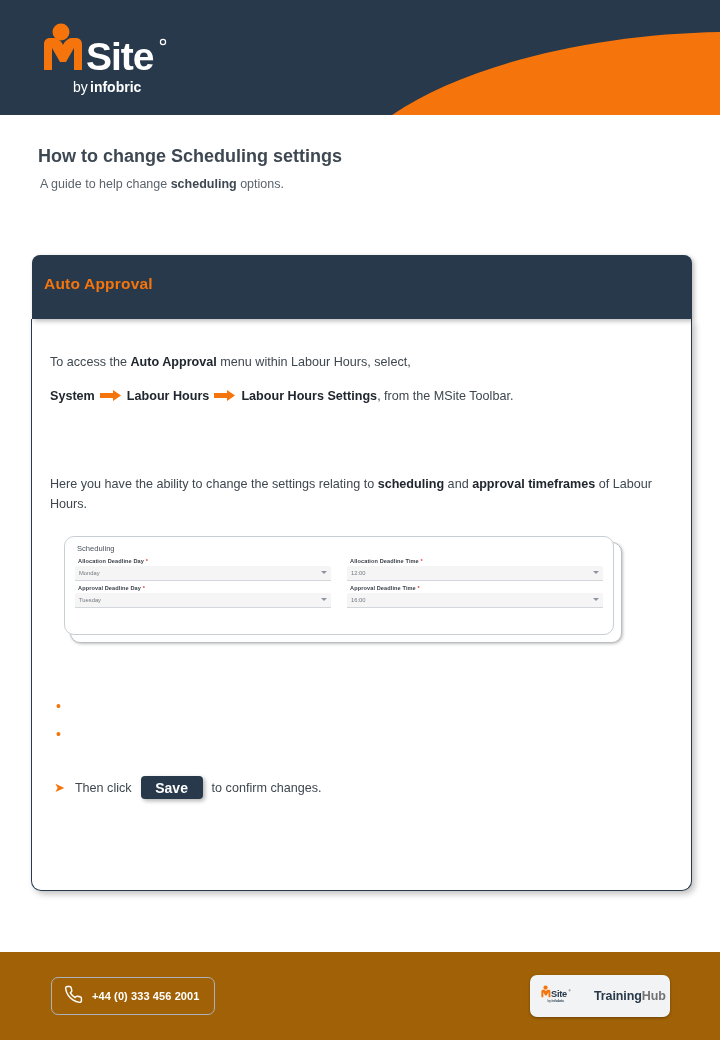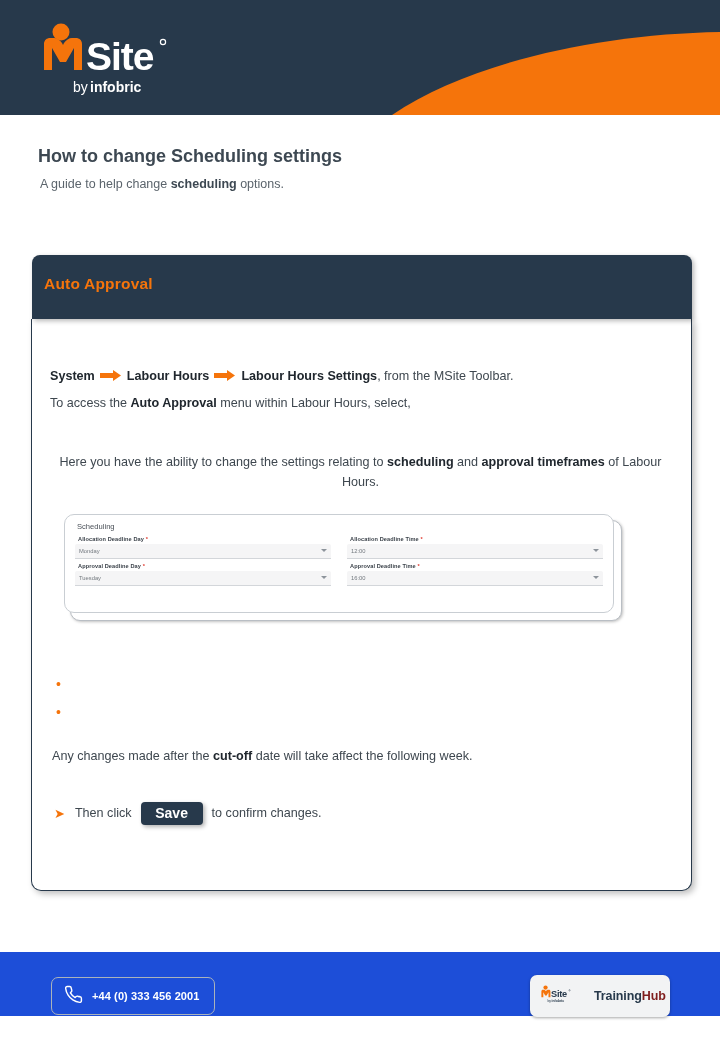--- a/index.html
+++ b/index.html
@@ -117,21 +117,21 @@
     margin: 0 0 6px 0;
   }
   .para b { color: #20272e; font-weight: bold; }
   .para.p-path { margin-top: 14px; font-weight: bold; color: #20272e; }
   .para.p-path .plain { font-weight: normal; color: #3e474f; }
   .arrow-icon {
     display: inline-block;
     vertical-align: -1px;
     margin: 0 5px;
   }
-  .p-here { margin-top: 40px; text-align: center; }
+  .p-here { margin-top: 68px; }
 
   
   .shot-wrap {
     position: relative;
     margin: 22px 0 0 14px;
     width: 556px;
     height: 105px;
   }
   .shot-shadow {
     position: absolute;
@@ -259,22 +259,22 @@
     font-family: "Liberation Sans", sans-serif;
     cursor: pointer;
   }
 
   
   .footer {
     position: absolute;
     left: 0;
     top: 952px;
     width: 720px;
-    height: 64px;
-    background: #1d4ed8;
+    height: 88px;
+    background: #a16207;
   }
   .phone-pill {
     position: absolute;
     left: 51px;
     top: 25px;
     height: 38px;
     box-sizing: border-box;
     border: 1px solid #aab3bb;
     border-radius: 7px;
     display: flex;
@@ -310,21 +310,21 @@
     height: 22px;
     background: #b5bac0;
   }
   .hub-text {
     font-size: 12.5px;
     font-weight: bold;
     color: #27394b;
     letter-spacing: -0.1px;
     white-space: nowrap;
   }
-  .hub-text .hub-orange { color: #7f1d1d; }
+  .hub-text .hub-orange { color: #737373; }
 </style>
 </head>
 <body>
 
 <div class="header">
   <svg class="header-swoosh" viewBox="0 0 720 115" preserveAspectRatio="none">
     <path d="M720,32 C600,34 470,62 392,115 L720,115 Z" fill="#f5740b"></path>
   </svg>
   <div class="logo">
     <svg viewBox="0 0 200 78" width="200" height="78">
@@ -345,27 +345,27 @@
   <div class="subtitle">How to change Scheduling settings</div>
   <div class="sub-desc"><span>A guide to help change </span><b>scheduling</b><span> options.</span></div>
 </div>
 
 <div class="card">
   <div class="card-header">
     <span class="card-header-title">Auto Approval</span>
   </div>
   <div class="card-body">
 
+    <p class="para"><span>To access the </span><b>Auto Approval</b><span> menu within Labour Hours, select,</span></p>
+
     <p class="para p-path"><span>System</span><span class="arrow-icon"><svg width="22" height="11" viewBox="0 0 22 11">
             <path d="M0,3 L13,3 L13,0 L21,5.5 L13,11 L13,8 L0,8 Z" fill="#f5740b"></path>
           </svg></span><span>Labour Hours</span><span class="arrow-icon"><svg width="22" height="11" viewBox="0 0 22 11">
             <path d="M0,3 L13,3 L13,0 L21,5.5 L13,11 L13,8 L0,8 Z" fill="#f5740b"></path>
           </svg></span><span>Labour Hours Settings</span><span class="plain">, from the MSite Toolbar.</span></p>
-
-    <p class="para"><span>To access the </span><b>Auto Approval</b><span> menu within Labour Hours, select,</span></p>
 
     <p class="para p-here"><span>Here you have the ability to change the settings relating to </span><b>scheduling</b><span> and </span><b>approval timeframes</b><span> of Labour Hours.</span></p>
 
     <div class="shot-wrap">
       <div class="shot-shadow"></div>
       <div class="shot">
         <div class="shot-title">Scheduling</div>
         <div class="shot-grid">
           <div class="shot-col">
             <div class="field">
@@ -405,21 +405,20 @@
 
     <div class="bullets">
       <div class="bullet-row">
         <span class="bullet-dot">•</span>
       </div>
       <div class="bullet-row">
         <span class="bullet-dot">•</span>
       </div>
     </div>
 
-    <p class="para p-cutoff"><span>Any changes made after the </span><b>cut-off</b><span> date will take affect the following week.</span></p>
 
     <div class="save-row">
       <span class="arrowhead-bullet">➤</span>
       <span class="save-label">Then click</span>
       <button class="save-btn">Save</button>
       <span class="save-label">to confirm changes.</span>
     </div>
 
   </div>
 </div>

